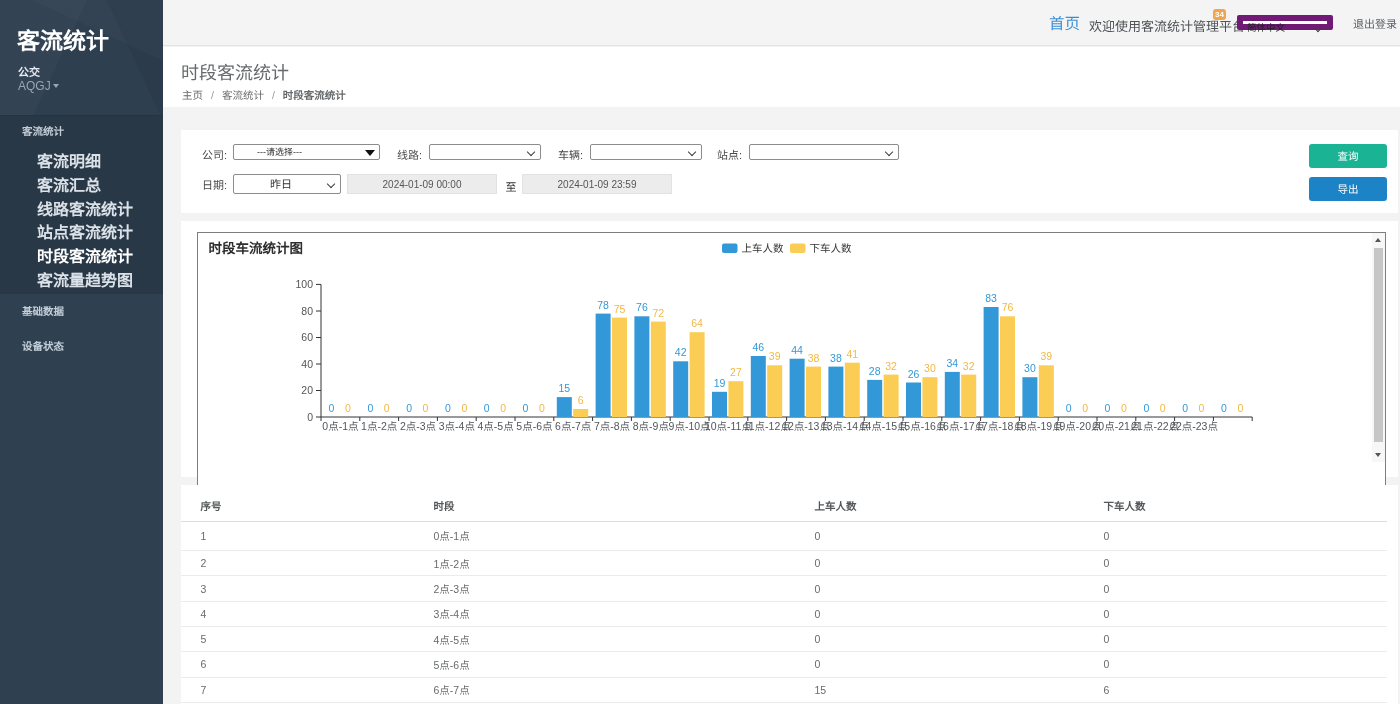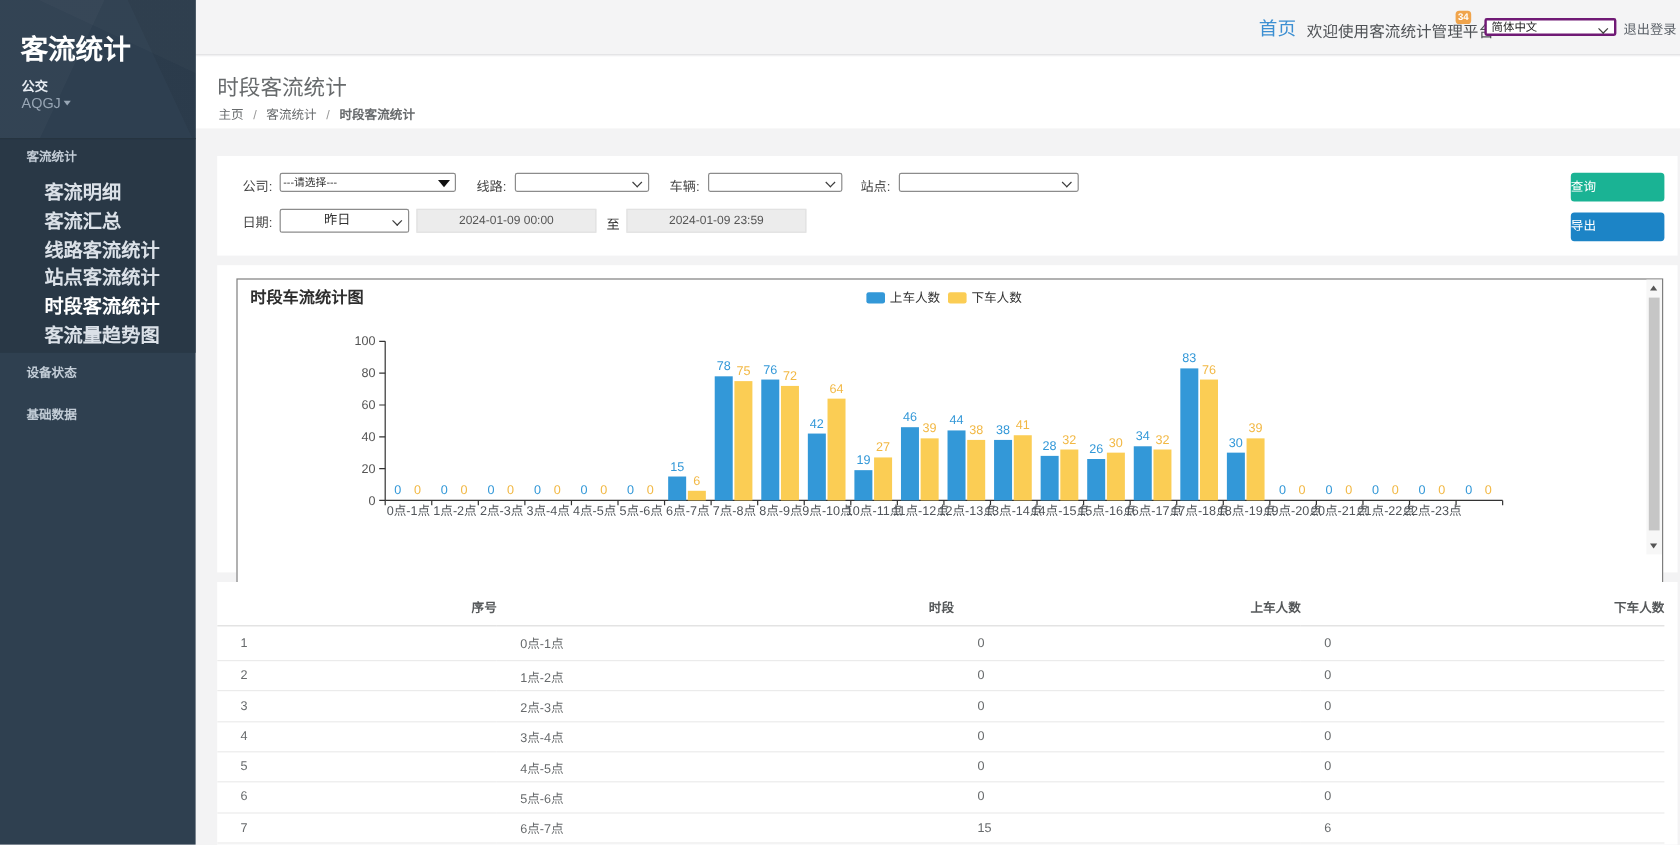--- a/index.html
+++ b/index.html
@@ -22,50 +22,50 @@
 #mi1 .t{padding:7.6px 0 9.4px 22px;line-height:14.7px}
 #sub{padding:3px 0 1px 0}
 #sub a{display:block;color:#dbe1e8;font-size:16px;font-weight:bold;padding:4.5px 0 4.5px 37px;line-height:14.7px;text-decoration:none}
 #sub a.on{color:#fff}
 .nav1 .t2{padding:10.15px 0 10.15px 22px;line-height:14.7px}
 
 #topbar{position:absolute;left:163px;top:0;width:1237px;height:46px;background:#f4f4f5;border-bottom:1px solid #e4e4e6}
 #home{position:absolute;left:886px;top:10.5px;font-size:15.5px;color:#3c8fd2}
 #welcome{position:absolute;left:926px;top:16px;font-size:13px;color:#4f5256}
 #badge{position:absolute;left:1050px;top:9px;background:#f0a44c;color:#fff;font-size:8px;font-weight:bold;border-radius:3px;padding:1.5px 2px;line-height:1}
-#langsel{position:absolute;left:1074px;top:14.5px;width:110px;height:15.2px;background:#fff;border:2px solid #701a75;border-radius:2px;font-size:9.5px;color:#222;line-height:13px;padding-left:4px}
+#langsel{position:absolute;left:1074px;top:14.5px;width:96px;height:15.2px;background:#fff;border:6px solid #701a75;border-radius:2px;font-size:9.5px;color:#222;line-height:13px;padding-left:4px}
 #langsel .chev{position:absolute;right:6.5px;top:4.5px}
 #logout{position:absolute;left:1190px;top:14.5px;font-size:11px;color:#5b6168}
 
 #heading{position:absolute;left:163px;top:47px;width:1237px;height:60px;background:#fff}
 #heading h1{position:absolute;left:18px;top:11px;font-size:18px;font-weight:normal;color:#676a6c}
 #crumb{position:absolute;left:19px;top:40px;font-size:10.5px;color:#676a6c}
 #crumb .sep{color:#999;padding:0 8px}
 #crumb b{color:#676a6c}
 
 .panel{position:absolute;left:181px;width:1217px;background:#fff}
 #filter{top:130px;height:83px}
 #filter .lab{position:absolute;font-size:11px;color:#494949}
-.sel{position:absolute;background:#fff;border:1px solid #8c8c8c;border-radius:2px;height:16px;font-size:9px;color:#333;line-height:14px;padding-left:2px}
+.sel{position:absolute;background:#fff;border:1px solid #8c8c8c;border-radius:2px;height:16px;font-size:9px;color:#333;line-height:14px;padding-left:23px}
 .chev{display:inline-block;width:6px;height:6px;border-right:1.6px solid #3c3c3c;border-bottom:1.6px solid #3c3c3c;transform:rotate(45deg)}
 .sel .chev{position:absolute;right:6px;top:3.5px}
 .tri{position:absolute;right:4px;top:5px;width:0;height:0;border-left:5.5px solid transparent;border-right:5.5px solid transparent;border-top:6px solid #111}
 .dinp{position:absolute;top:44px;height:20px;width:150px;background:#ececec;border:1px solid #e2e2e2;font-size:10px;color:#555;text-align:center;line-height:19px}
-.btn{position:absolute;left:1128px;width:78px;height:24px;border-radius:3px;color:#fff;font-size:10.5px;text-align:left;line-height:24px}
+.btn{position:absolute;left:1128px;width:78px;height:24px;border-radius:3px;color:#fff;font-size:10.5px;text-align:center;line-height:24px}
 
 #chartpanel{top:220.5px;height:256.5px}
 #chartbox{position:absolute;left:16px;top:11.5px;width:1188.5px;height:260px;border:1px solid #7e7e7e;background:#fff}
 #vsb{position:absolute;right:0;top:0;width:13px;height:229px;background:#f7f7f7}
 #vsb .thumb{position:absolute;left:2px;top:15px;width:9px;height:194px;background:#c6c6c6}
 #vsb .au{position:absolute;left:3px;top:5px;width:0;height:0;border-left:3.5px solid transparent;border-right:3.5px solid transparent;border-bottom:4px solid #555}
 #vsb .ad{position:absolute;left:3px;bottom:5px;width:0;height:0;border-left:3.5px solid transparent;border-right:3.5px solid transparent;border-top:4px solid #555}
 
 #tablepanel{top:485px;height:219px;overflow:hidden}
 table{border-collapse:collapse;table-layout:fixed;width:1206px;font-size:10.5px;color:#676a6c}
-th{font-size:10.5px;color:#55585a;text-align:right;font-weight:bold;height:36px;padding:6px 0 0 19.5px;border-bottom:1px solid #dddddd}
+th{font-size:10.5px;color:#55585a;text-align:left;font-weight:bold;height:36px;padding:6px 0 0 19.5px;border-bottom:1px solid #dddddd}
 td{height:25.3px;padding:0 0 0 19.5px;border-bottom:1px solid #ebebeb}
 tr.r1 td{height:29.6px}
 </style>
 </head>
 <body>
 <div id="sidebar">
   <div id="profile">
     <div id="logo">客流统计</div>
     <div id="org">公交</div>
     <div id="usr">AQGJ<span class="car"></span></div>
@@ -75,24 +75,24 @@
     <div id="sub">
       <a>客流明细</a>
       <a>客流汇总</a>
       <a>线路客流统计</a>
       <a>站点客流统计</a>
       <a class="on">时段客流统计</a>
       <a>客流量趋势图</a>
     </div>
   </div>
   <div class="nav1">
+      <div class="t2">基础数据</div>
+    </div>
+  <div class="nav1">
       <div class="t2">设备状态</div>
-    </div>
-  <div class="nav1">
-      <div class="t2">基础数据</div>
     </div>
 </div>
 
 <div id="topbar">
   <div id="home">首页</div>
   <div id="welcome">欢迎使用客流统计管理平台</div>
   <div id="badge">34</div>
   <div id="langsel">简体中文<span class="chev"></span></div>
   <div id="logout">退出登录</div>
 </div>

